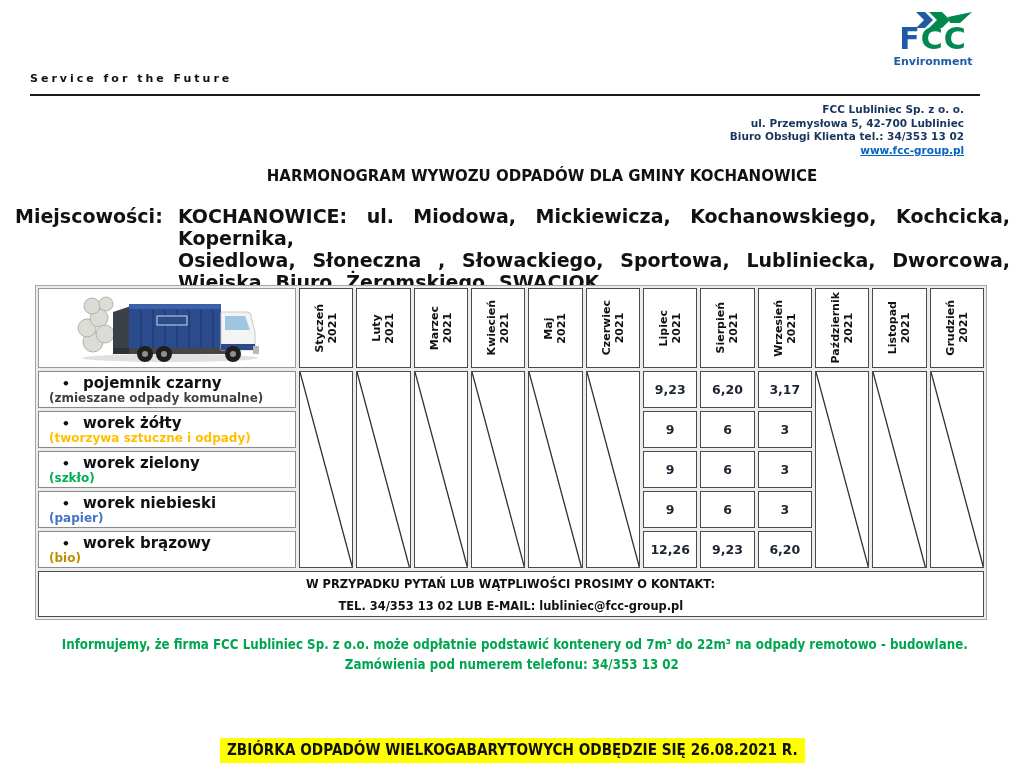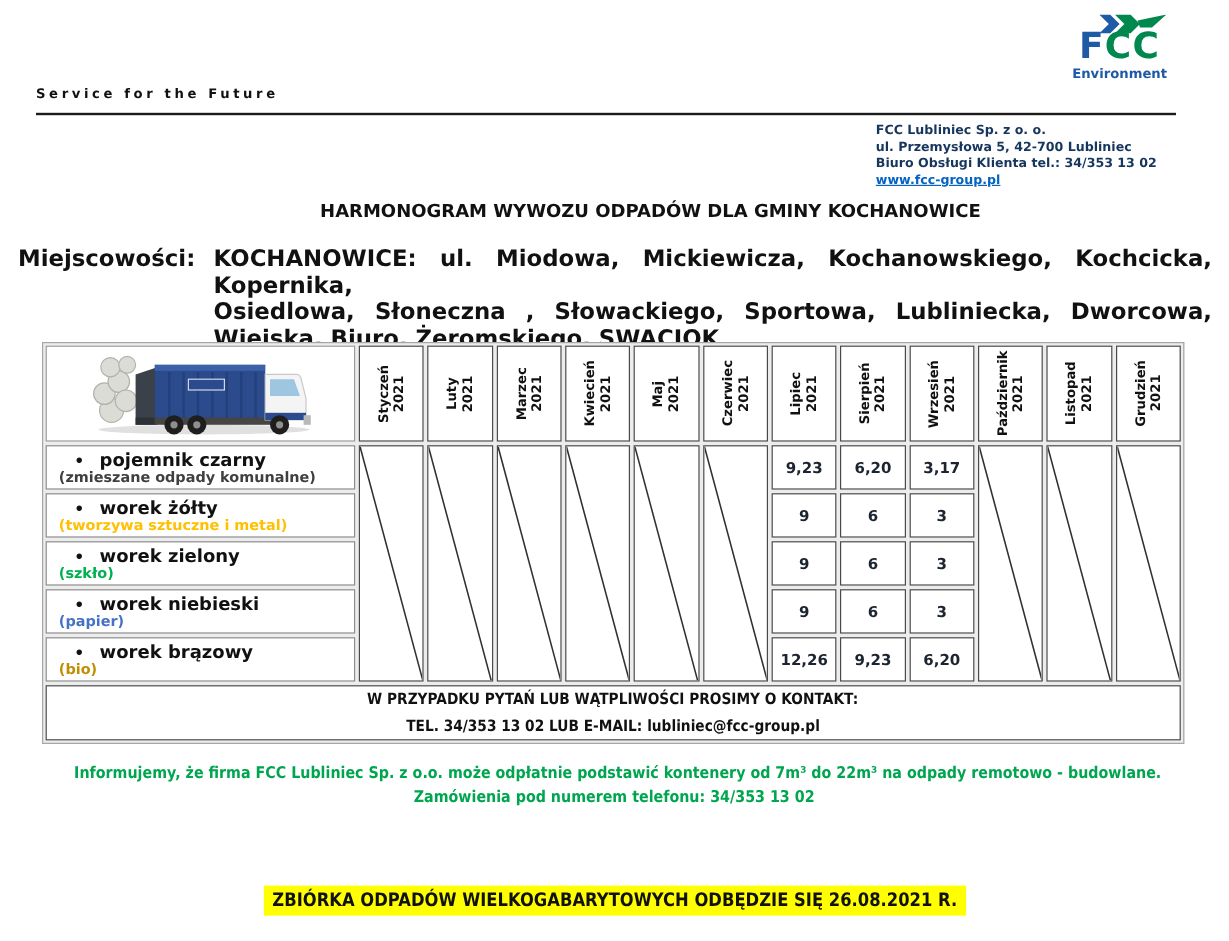--- a/index.html
+++ b/index.html
@@ -10,21 +10,21 @@
   .tagline{position:absolute;left:30px;top:72px;font-size:11px;font-weight:bold;
            letter-spacing:3px;color:#111;}
   .hr{position:absolute;left:30px;right:44px;top:94px;height:2px;background:#1a1a1a;}
 
   .logo{position:absolute;right:48px;top:12px;width:86px;text-align:center;}
   .logo-arrows{display:block;margin:0 0 -4px 26px;}
   .logo-letters{font-size:30px;font-weight:bold;line-height:30px;letter-spacing:1px;}
   .logo-f{color:#1F5AA5;} .logo-c{color:#00884F;}
   .logo-sub{font-size:11px;font-weight:bold;color:#1F5AA5;margin-top:1px;}
 
-  .address{position:absolute;right:60px;top:103px;font-size:10.5px;
+  .address{position:absolute;right:60px;top:103px;text-align:right;font-size:10.5px;
            font-weight:bold;line-height:13.5px;color:#17365D;}
   .weblink{color:#0563C1;text-decoration:underline;cursor:pointer;}
 
   .title{position:absolute;top:167px;left:0;width:100%;text-align:center;
          font-size:15px;font-weight:bold;color:#111;padding-left:30px;}
 
   .locations{position:absolute;top:205px;left:15px;right:14px;display:flex;
              font-size:19px;font-weight:bold;line-height:22px;color:#111;}
   .loc-label{width:163px;flex:none;}
   .loc-lines{flex:1;}
@@ -216,21 +216,21 @@
           <div>2021</div>
         </div>
       </div>
 
     <div class="cell label-cell" style="grid-area:2/1">
       <div class="row-label"><span class="bullet">•</span><span>pojemnik czarny</span></div>
       <div class="row-sub" style="color: rgb(63, 63, 63);">(zmieszane odpady komunalne)</div>
     </div>
     <div class="cell label-cell" style="grid-area:3/1">
       <div class="row-label"><span class="bullet">•</span><span>worek żółty</span></div>
-      <div class="row-sub" style="color: rgb(255, 192, 0);">(tworzywa sztuczne i metal)</div>
+      <div class="row-sub" style="color: rgb(255, 192, 0);">(tworzywa sztuczne i odpady)</div>
     </div>
     <div class="cell label-cell" style="grid-area:5/1">
       <div class="row-label"><span class="bullet">•</span><span>worek niebieski</span></div>
       <div class="row-sub" style="color: rgb(68, 114, 196);">(papier)</div>
     </div>
     <div class="cell label-cell" style="grid-area:4/1">
       <div class="row-label"><span class="bullet">•</span><span>worek zielony</span></div>
       <div class="row-sub" style="color: rgb(0, 176, 80);">(szkło)</div>
     </div>
     <div class="cell label-cell" style="grid-area:6/1">

